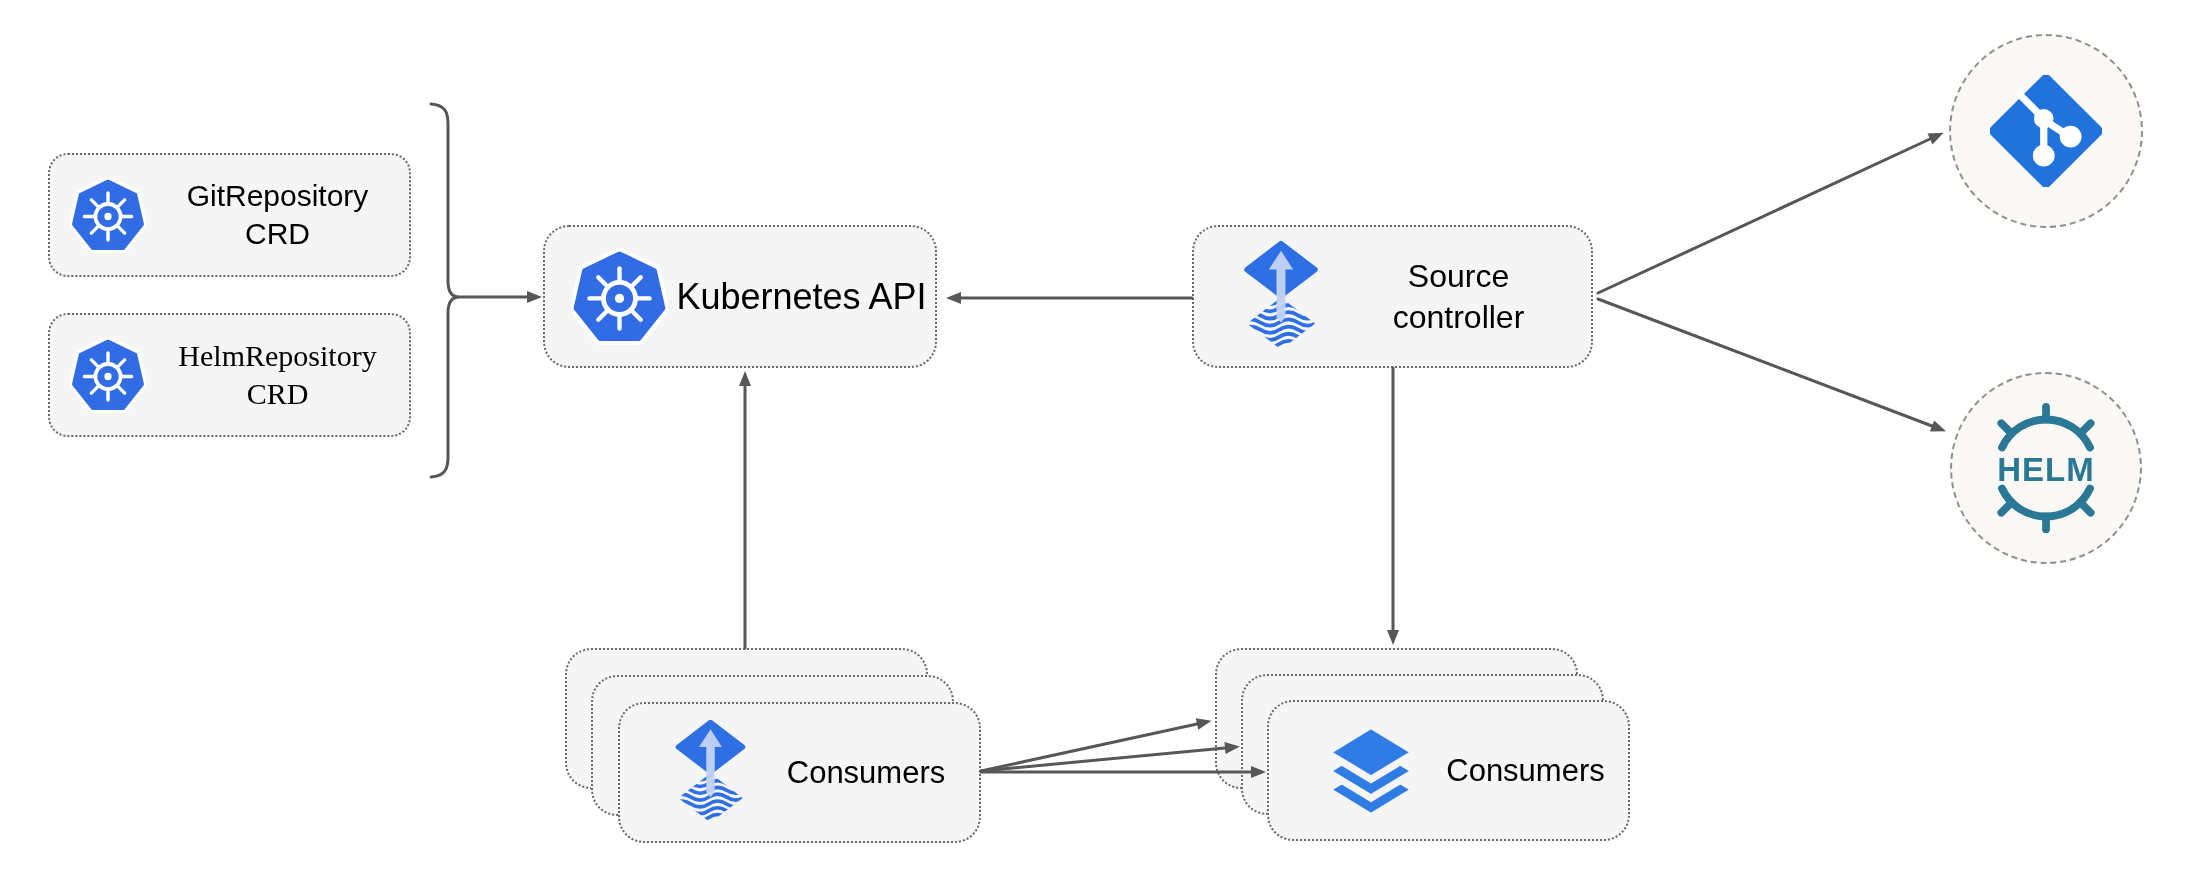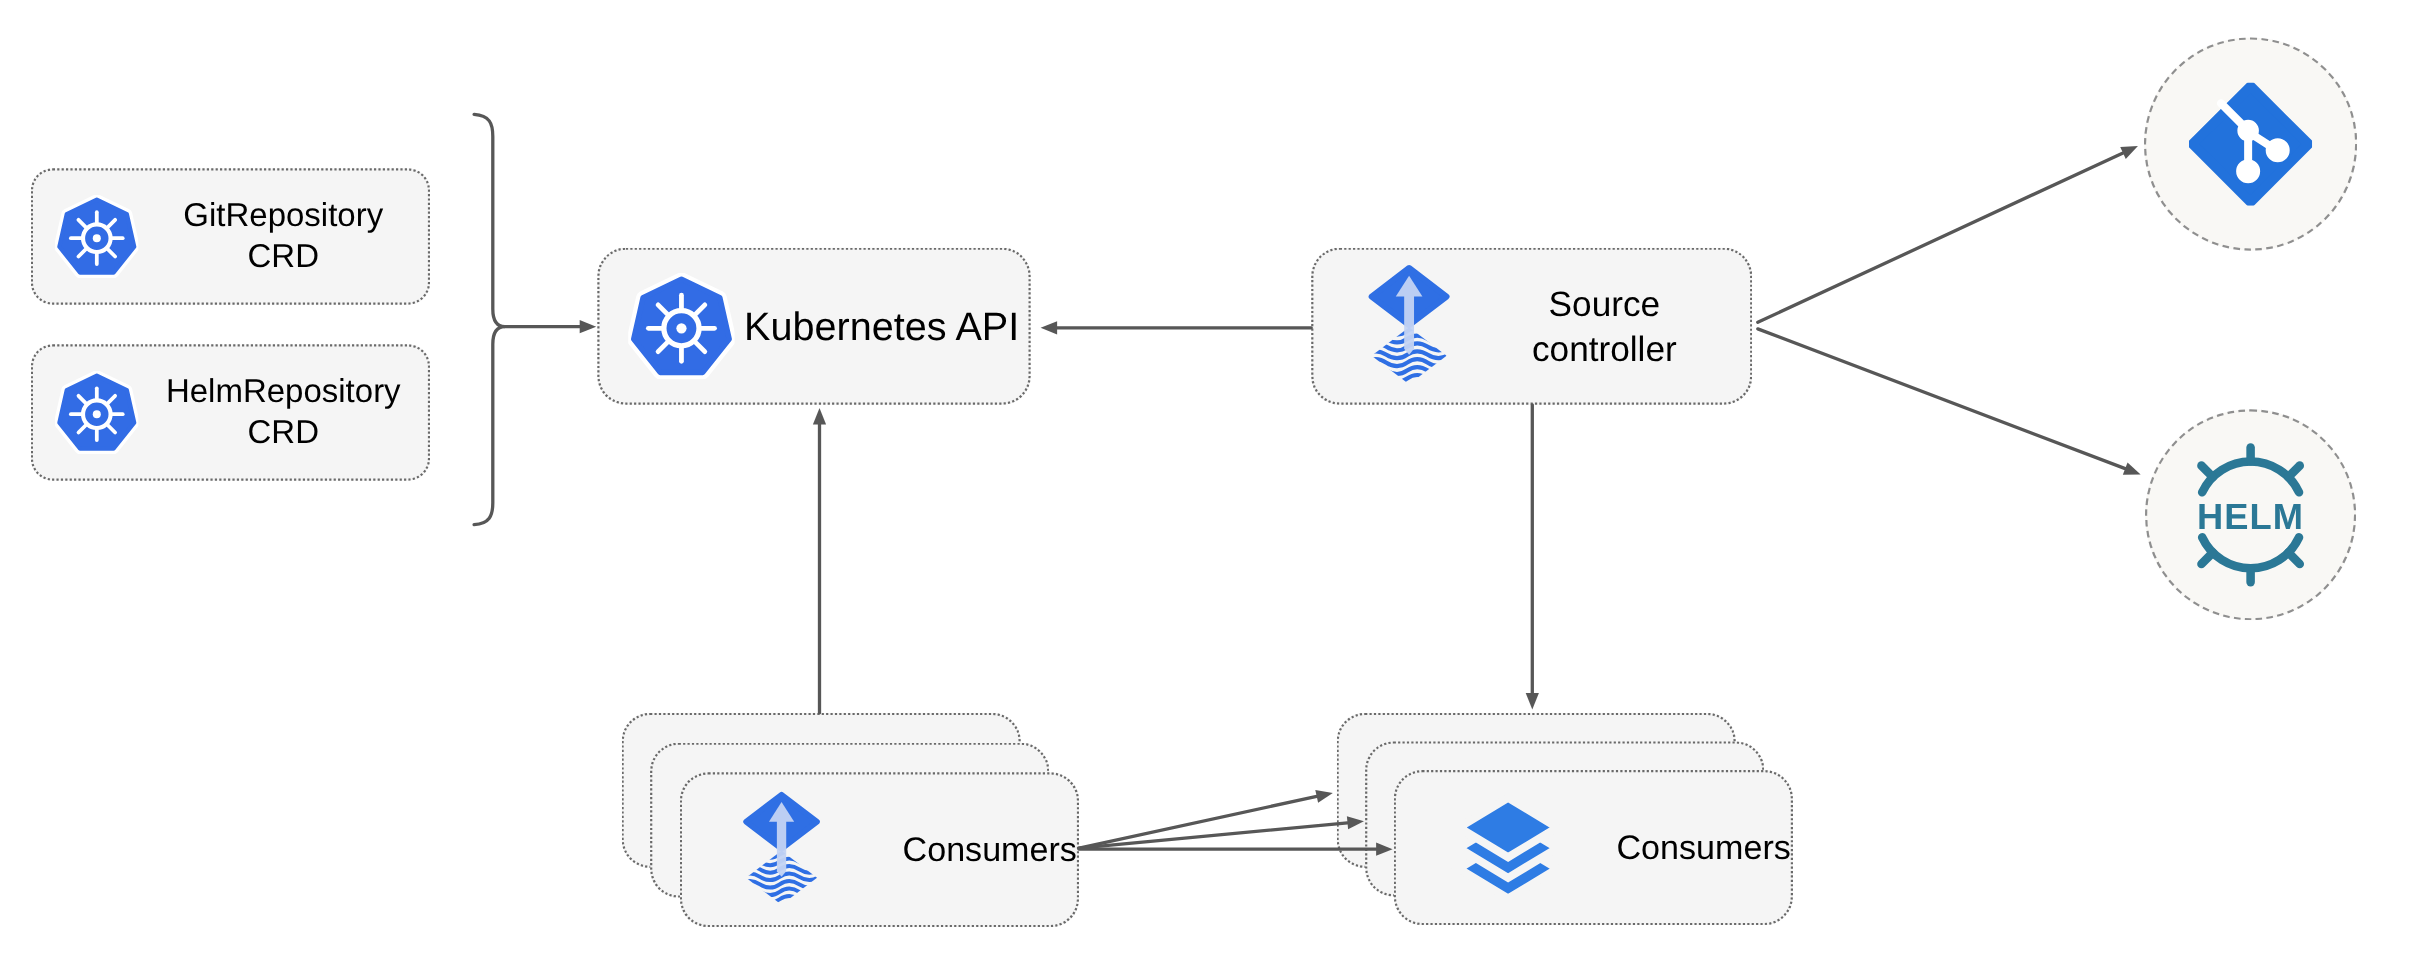--- a/index.html
+++ b/index.html
@@ -3,33 +3,33 @@
 <meta charset="utf-8">
 <style>
   html,body{margin:0;padding:0;background:#ffffff;}
   body{width:2198px;height:878px;font-family:"Liberation Sans",sans-serif;color:#000;}
   .canvas{position:relative;width:2198px;height:878px;background:#fff;overflow:hidden;}
 
   .node{position:absolute;box-sizing:border-box;background:#f5f5f5;
         border:2.5px dotted #696969;display:flex;align-items:center;}
   .node .label{flex:1;text-align:center;white-space:pre-line;line-height:1.27;}
 
-  .crd{left:28px;width:363px;height:124px;border-radius:20px;padding-left:20px;font-size:30px;}
+  .crd{left:48px;width:363px;height:124px;border-radius:20px;padding-left:20px;font-size:30px;}
   #node-gitrepo{top:153px;}
-  #node-helmrepo{top:313px;}
+  #node-helmrepo{top:313px;font-family:Liberation Serif, serif;}
 
   #node-k8sapi{left:543px;top:225px;width:394px;height:143px;border-radius:26px;
                padding-left:26px;font-size:36px;}
   #node-sourcectrl{left:1192px;top:225px;width:401px;height:143px;border-radius:26px;
                padding-left:42px;font-size:32px;}
 
   .stackbox{position:absolute;box-sizing:border-box;width:363px;height:141px;
             background:#f5f5f5;border:2.5px dotted #696969;border-radius:26px;}
   .stack-front{display:flex;align-items:center;font-size:31px;}
-  .stack-front .label{flex:1;text-align:right;}
+  .stack-front .label{flex:1;text-align:center;}
 
   .endpoint{position:absolute;box-sizing:border-box;border:2.5px dashed #8f8f8f;
             border-radius:50%;background:#f9f8f5;display:flex;align-items:center;justify-content:center;}
   #node-gitremote{left:1949px;top:34px;width:194px;height:194px;}
   #node-helmremote{left:1950px;top:372px;width:192px;height:192px;}
 
   .icon{flex:0 0 auto;}
   svg{display:block;}
   #connector-layer{position:absolute;left:0;top:0;z-index:5;pointer-events:none;}
 </style>

